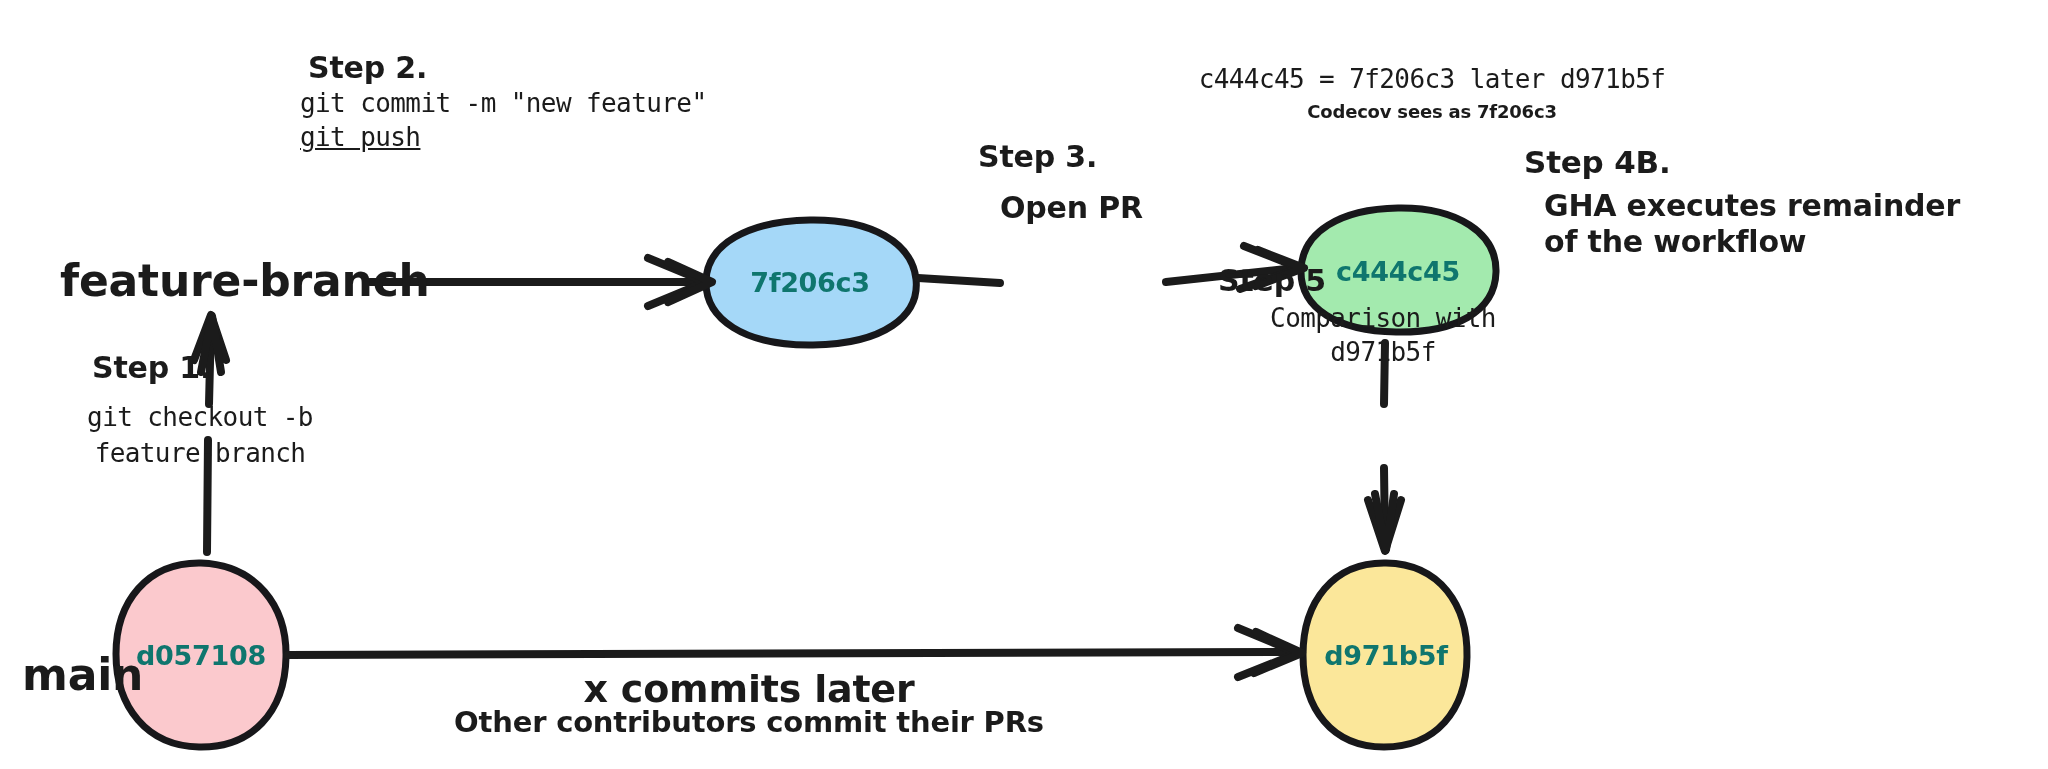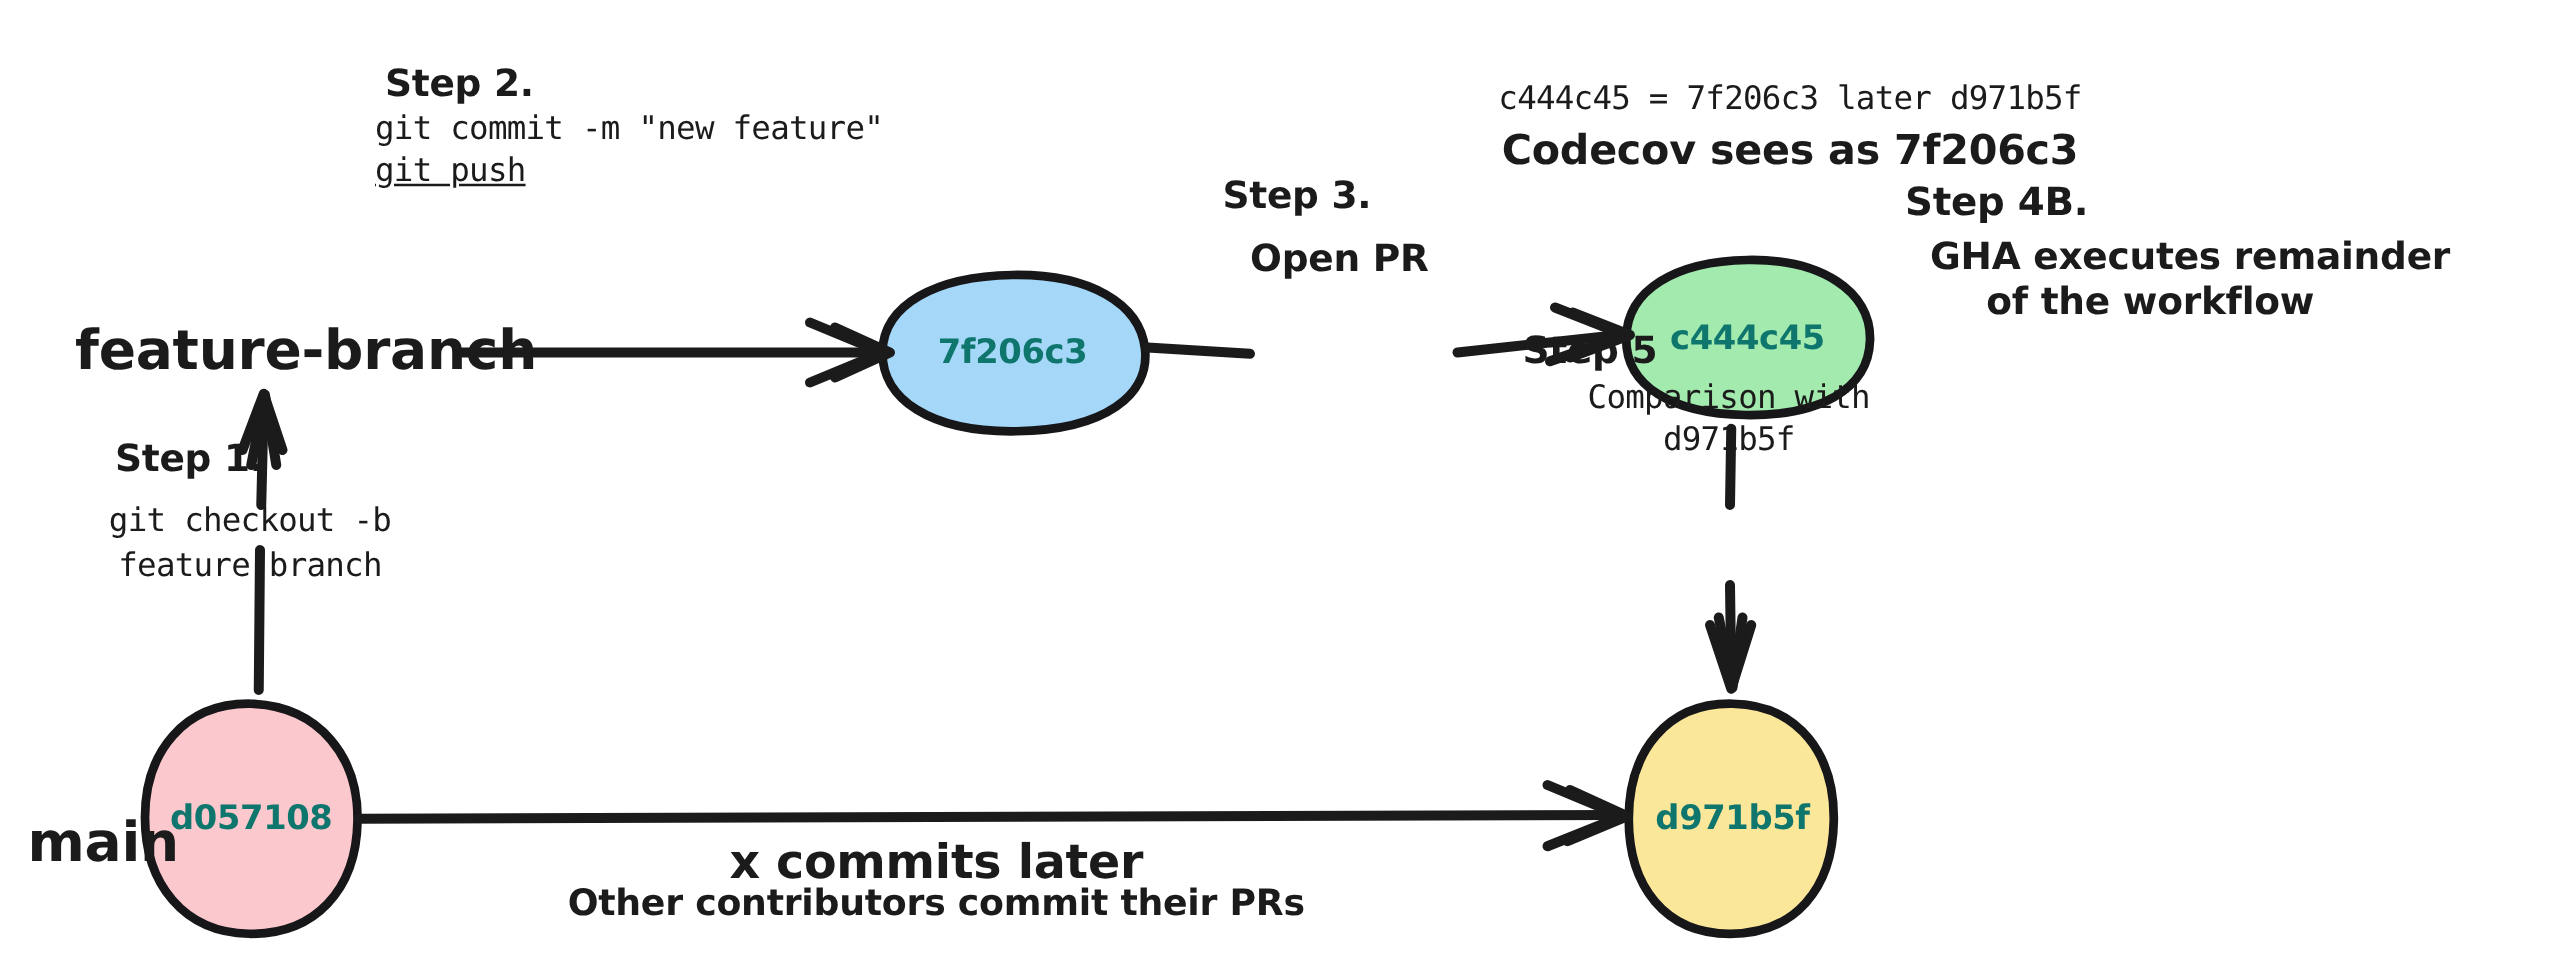--- a/index.html
+++ b/index.html
@@ -48,21 +48,21 @@
   .node-label {
     position: absolute;
     transform: translate(-50%, -50%);
     font-family: "DejaVu Sans", sans-serif;
     font-weight: 600;
     font-size: 27px;
     color: #0f766e;
     white-space: pre;
     letter-spacing: -0.3px;
   }
-  .note-line { font-size: 33px; }
+  .note-line { font-size: 18px; }
   .big-note { font-size: 30px; }
 </style>
 </head>
 <body>
 
 <div id="stage">
 
   <svg class="layer" viewBox="0 0 2048 769">
     <defs>
       <style>
@@ -144,21 +144,21 @@
   <div class="txt mono code-line" style="left:300px; top:124px;text-decoration:underline;">git push</div>
 
   <div class="txt hand step-head" style="left:978px; top:141px;">Step 3.</div>
   <div class="txt hand big-note" style="left:1000px; top:192px;">Open PR</div>
 
   <div class="txt mono code-line ctr" style="left:1432px; top:66px;">c444c45 = 7f206c3 later d971b5f</div>
   <div class="txt hand note-line ctr" style="left:1432px; top:103px;">Codecov sees as 7f206c3</div>
 
   <div class="txt hand step-head" style="left:1524px; top:146px; font-size:31px;">Step 4B.</div>
   <div class="txt hand big-note" style="left:1544px; top:190px;">GHA executes remainder</div>
-  <div class="txt hand big-note" style="left:1544px; top:226px;margin-left:45px;">of the workflow</div>
+  <div class="txt hand big-note" style="left:1544px; top:226px;">of the workflow</div>
 
   <div class="txt hand step-head" style="left:1218px; top:265px;">Step 5</div>
   <div class="txt mono code-line ctr" style="left:1383px; top:305px;">Comparison with</div>
   <div class="txt mono code-line ctr" style="left:1383px; top:339px;">d971b5f</div>
 
   <div class="txt hand note-line ctr" style="left:749px; top:670px; font-size:38px;">x commits later</div>
   <div class="txt hand note-line ctr" style="left:749px; top:707px; font-size:29px;">Other contributors commit their PRs</div>
 
 </div>
 

